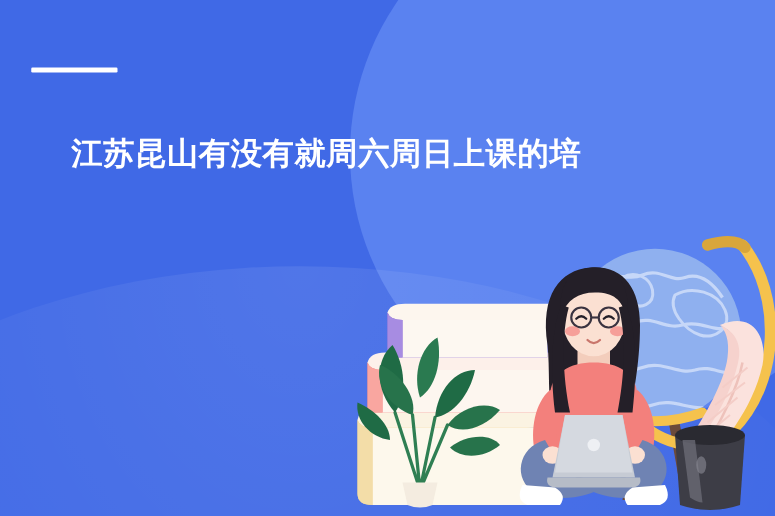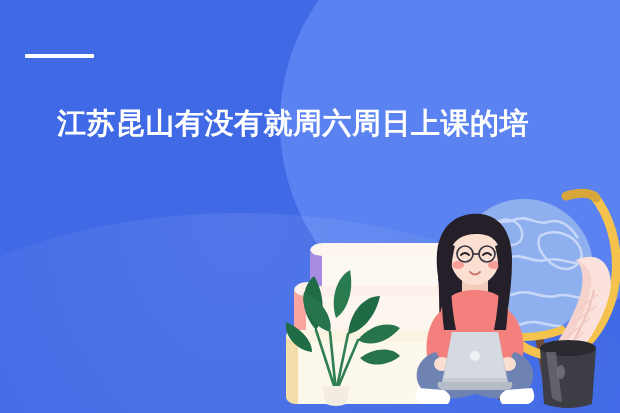--- a/index.html
+++ b/index.html
@@ -31,21 +31,21 @@
   .rule{
     position:absolute;left:25px;top:54px;
     width:69px;height:4px;border-radius:1px;
     background:#ffffff;
   }
   
   .headline{
     position:absolute;left:57px;top:106px;
     width:545px;
     color:#ffffff;
-    font-size:29px;
+    font-size:25px;
     line-height:34px;
     font-weight:bold;
     letter-spacing:.5px;
     white-space:nowrap;
     overflow:hidden;
   }
   
   .illo{position:absolute;left:0;top:0;width:620px;height:413px;}
 </style>
 </head>

